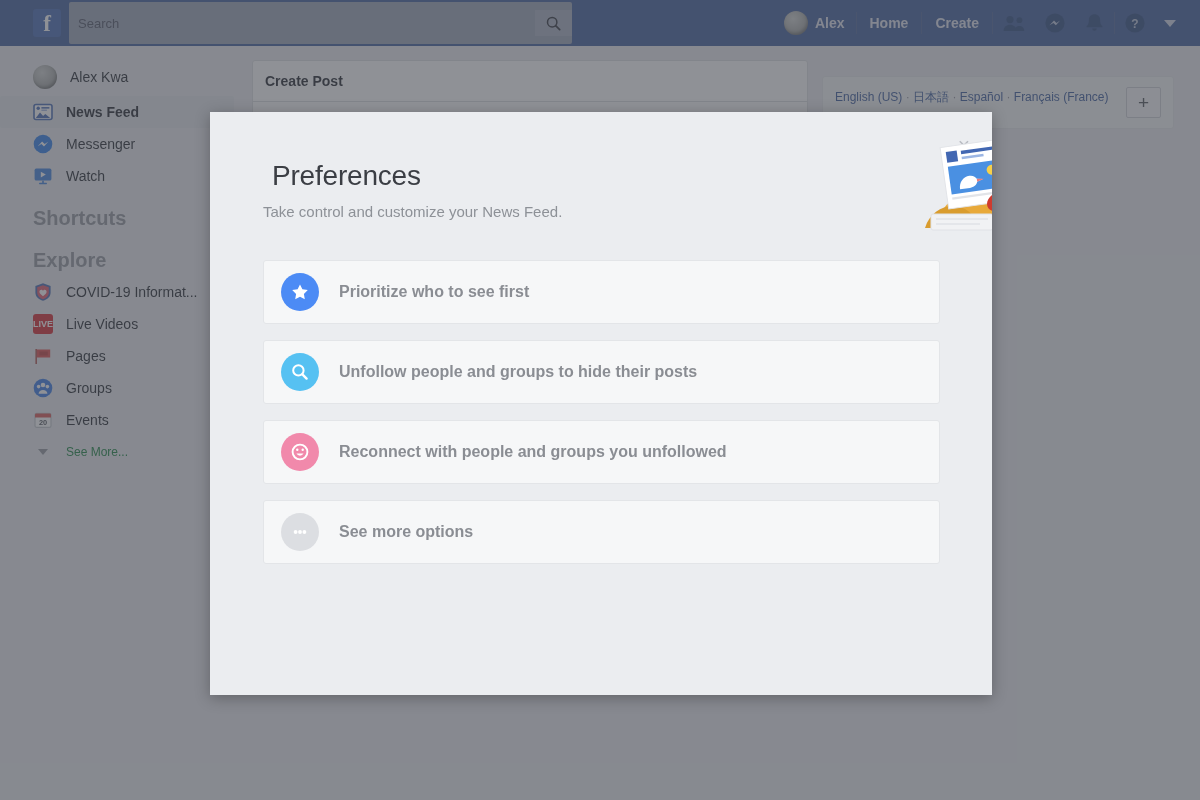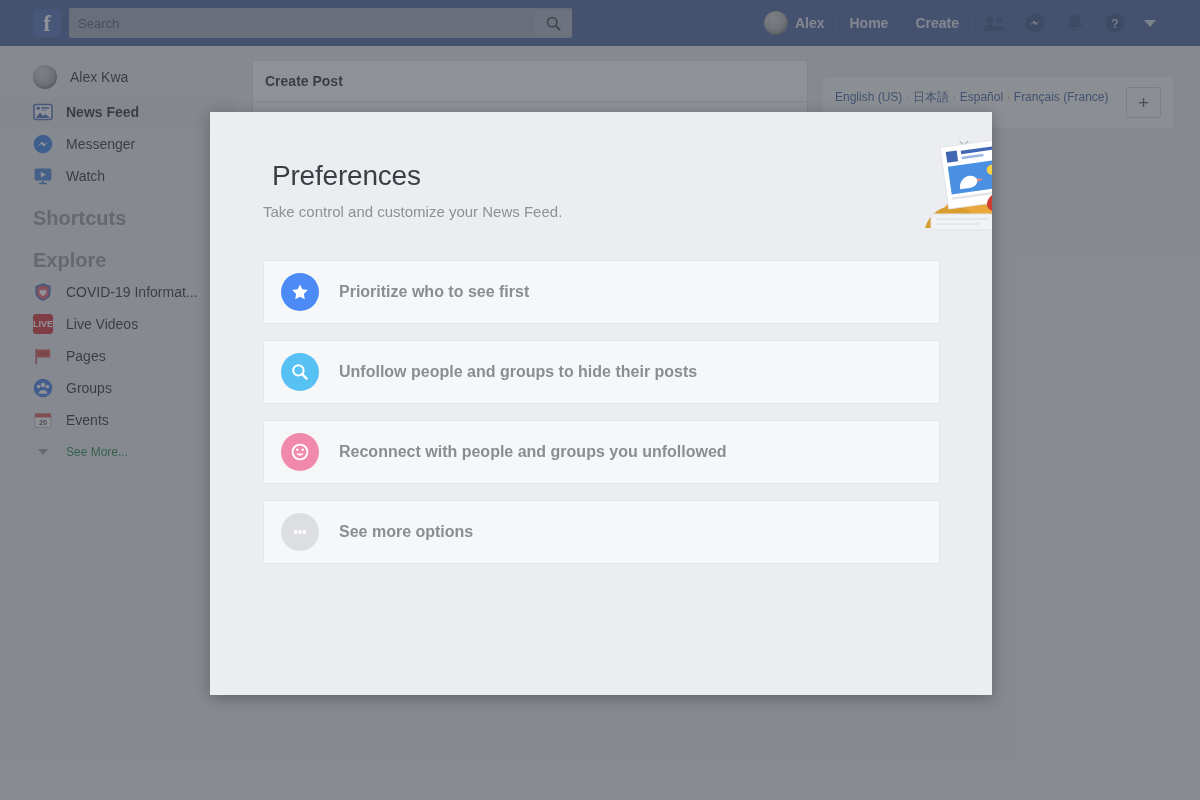--- a/index.html
+++ b/index.html
@@ -28,38 +28,38 @@
   .fb-logo {
     width: 28px; height: 28px; margin-left: 33px;
     background: #4267b2;
     border-radius: 3px;
     color: #fff; font-weight: bold; font-size: 23px;
     font-family: "Liberation Serif", serif;
     display: flex; align-items: center; justify-content: center;
     line-height: 1;
   }
   .search-wrap {
-    margin-left: 8px; width: 503px; height: 30px;
+    margin-left: 8px; width: 503px; height: 42px;
     background: #9aa2b5; border-radius: 2px;
     display: flex; align-items: center; position: relative;
   }
   .search-input {
     flex: 1; border: none; background: transparent; outline: none;
     font-size: 13px; color: #3a3f4c; padding: 0 9px;
     font-family: "Liberation Sans", sans-serif;
   }
   .search-input::placeholder { color: #4b5163; }
   .search-btn {
     width: 37px; height: 26px; background: #a5adbf;
     display: flex; align-items: center; justify-content: center;
     border: none; cursor: pointer;
   }
   .nav-right {
     margin-left: auto; display: flex; align-items: center;
-    height: 46px; padding-right: 44px;
+    height: 46px; padding-right: 24px;
   }
   .nav-user { display: flex; align-items: center; gap: 7px; padding: 0 11px; cursor: pointer; }
   .nav-avatar {
     width: 24px; height: 24px; border-radius: 50%;
     background: radial-gradient(circle at 38% 32%, #cfd1cf 0%, #a9aba9 55%, #7e817f 100%);
     box-shadow: inset -1px -2px 3px rgba(0,0,0,.25);
   }
   .nav-text {
     color: #dfe3ee; font-size: 14px; font-weight: bold;
   }

